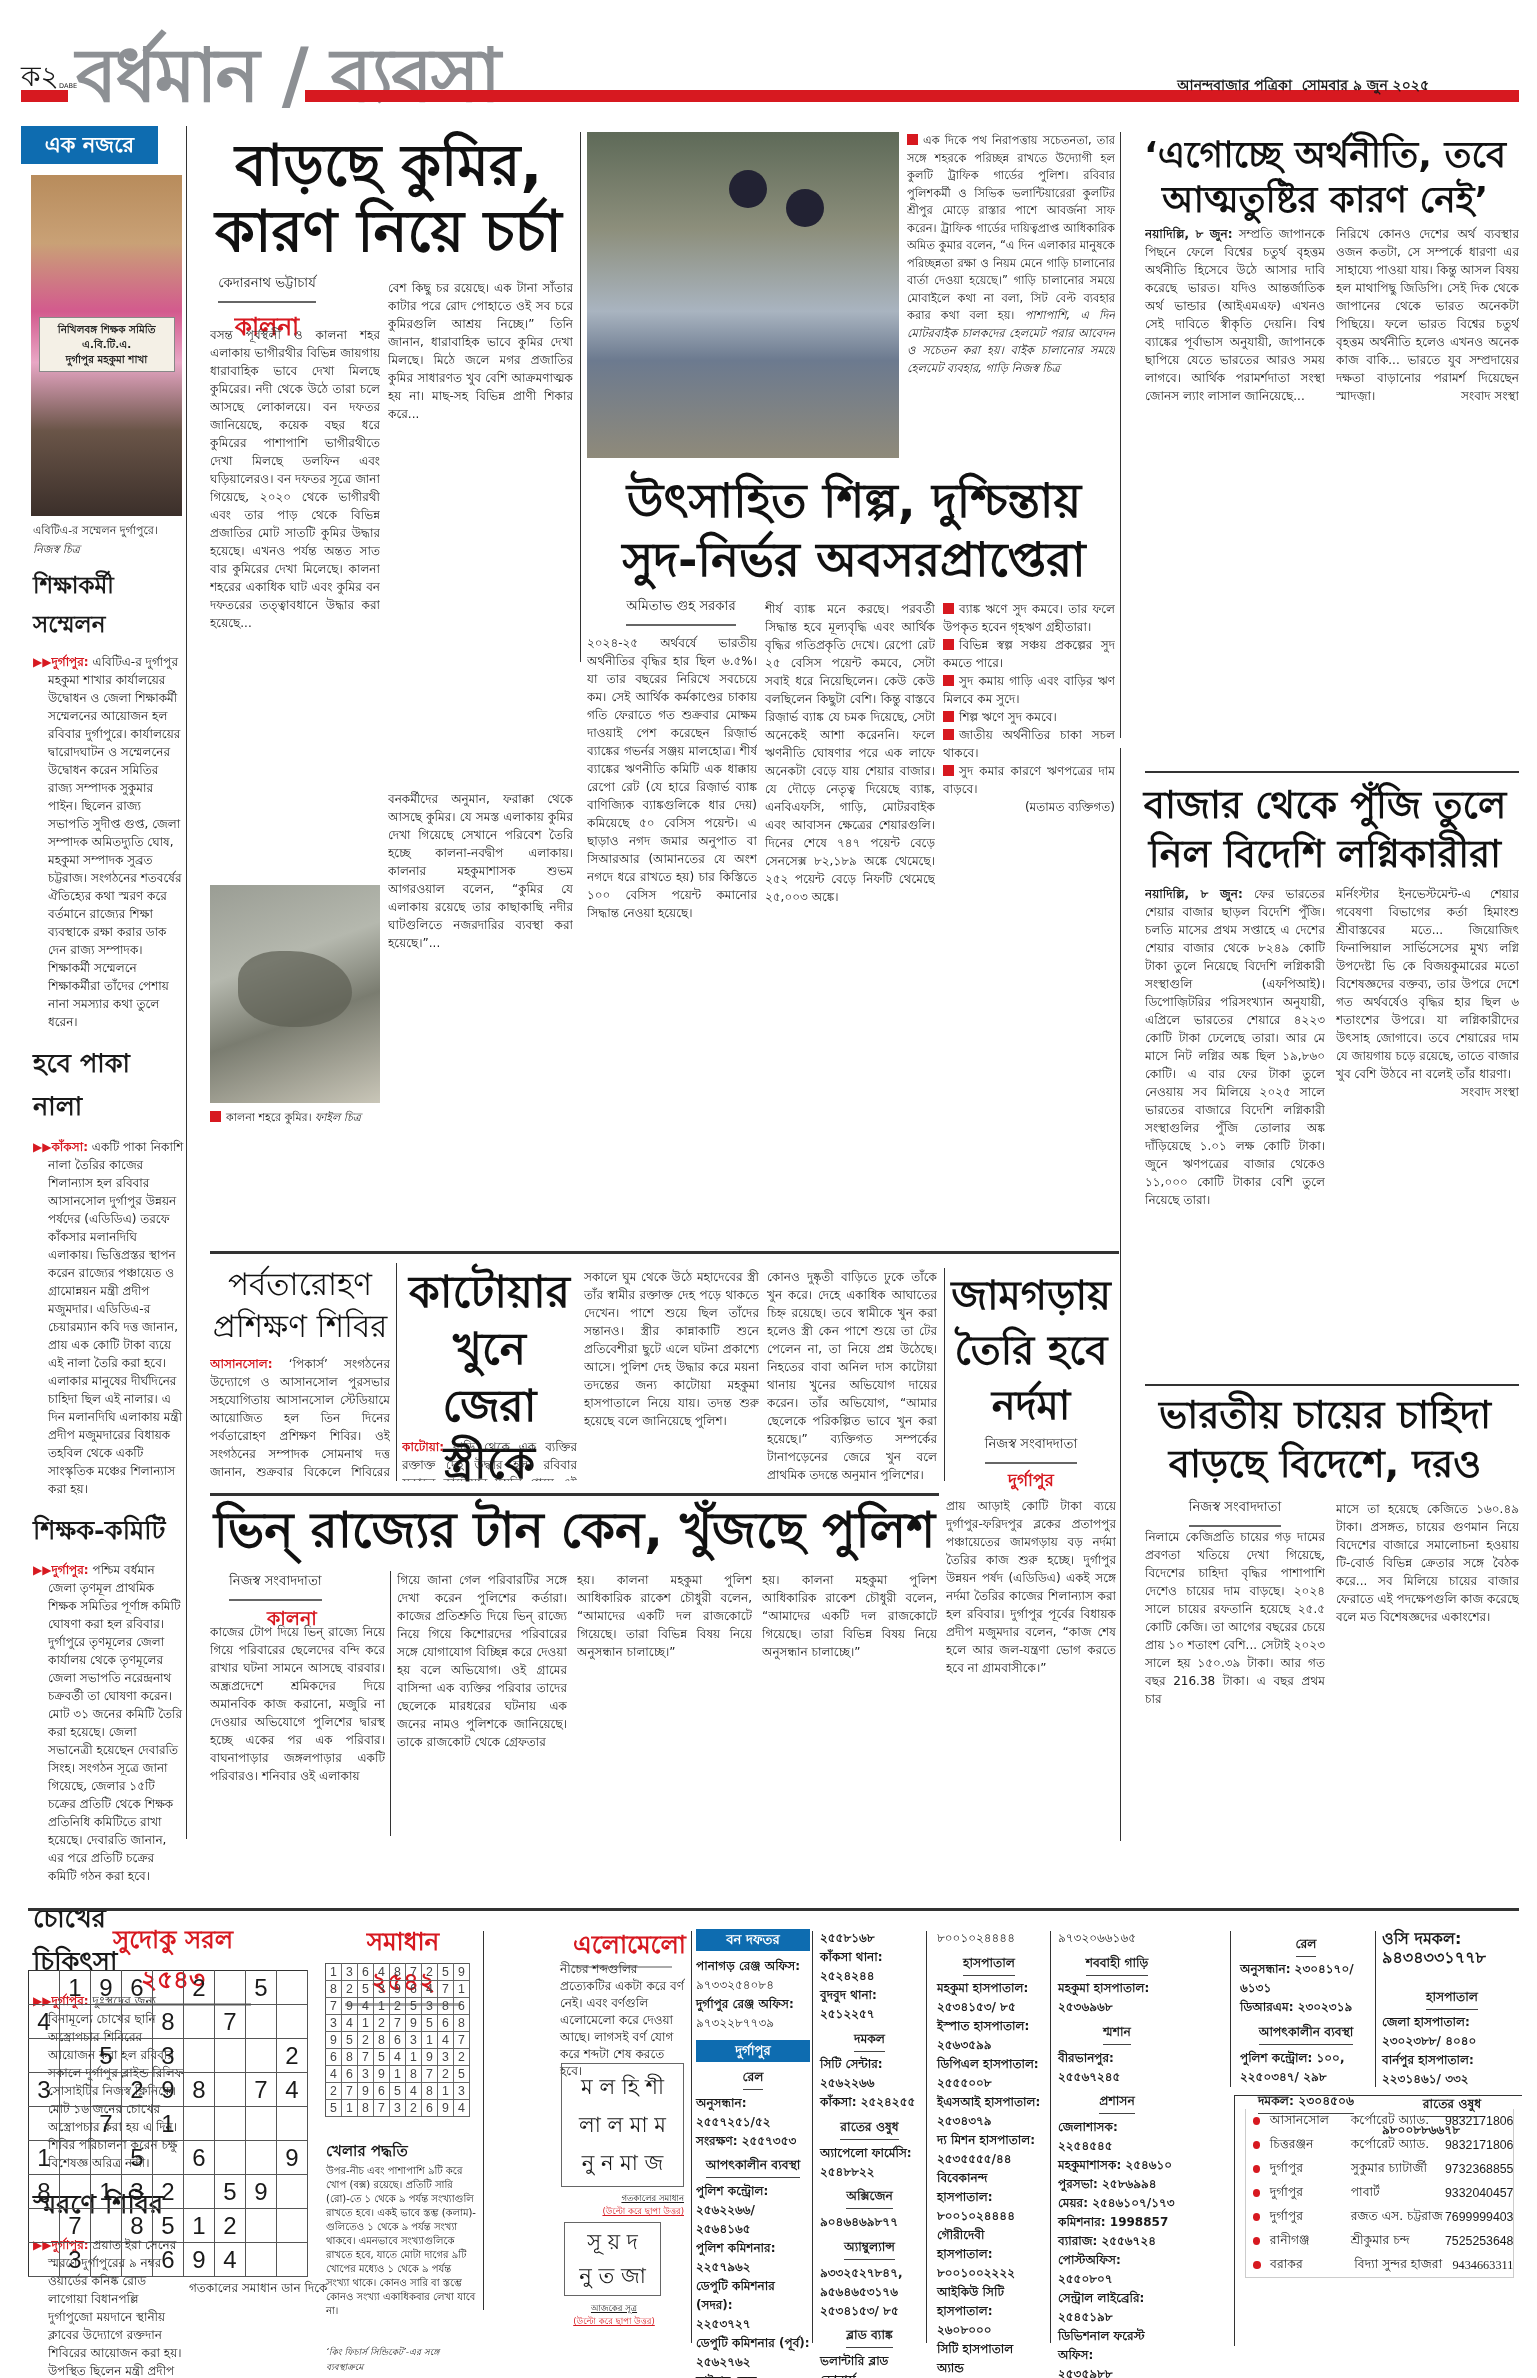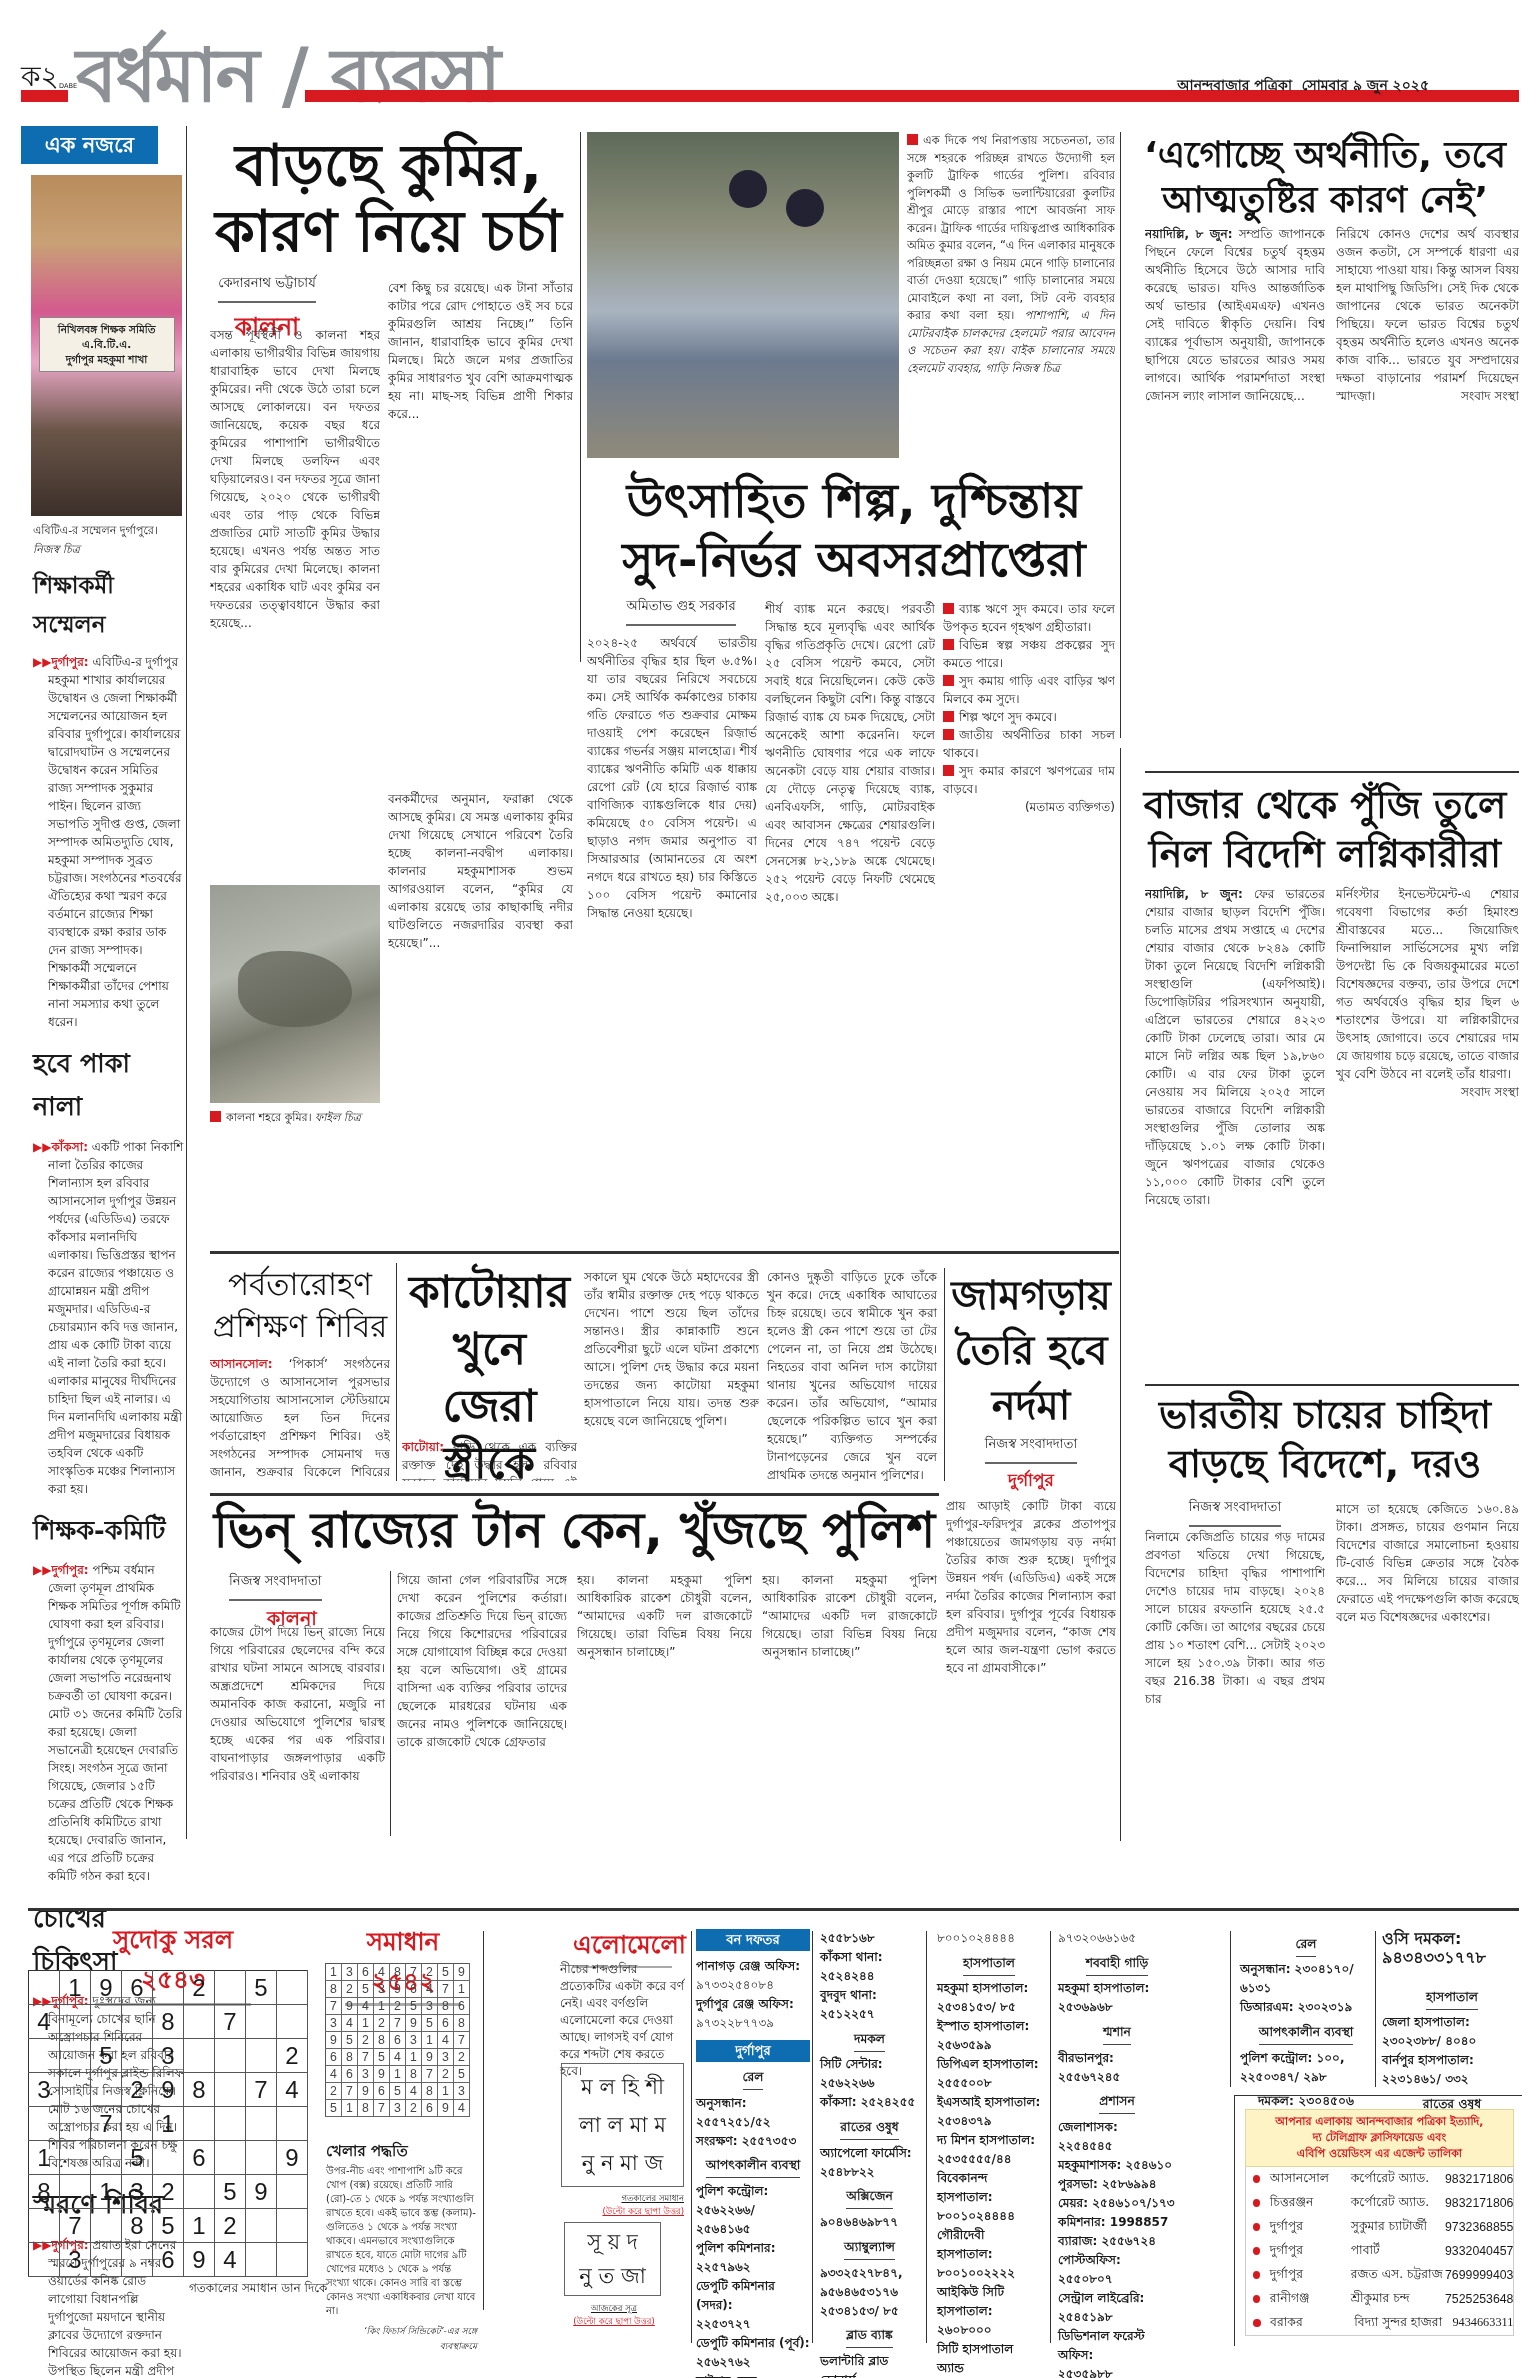--- a/index.html
+++ b/index.html
@@ -370,21 +370,21 @@
         <td style="width: 16px; height: 17px; font-size: 12.3px;">2</td>
         <td style="width: 16px; height: 17px; font-size: 12.3px; border-left: 1.9px solid rgb(85, 85, 85);">6</td>
         <td style="width: 16px; height: 17px; font-size: 12.3px;">9</td>
         <td style="width: 16px; height: 17px; font-size: 12.3px;">4</td>
       </tr>
     </tbody>
   </table>
 <div class="abs" style="left:326px;top:2139px;width:151px">
   <div style="font-size:15px;font-weight:bold">খেলার পদ্ধতি</div>
   <div style="font-size:10px;line-height:14px">উপর-নীচ এবং পাশাপাশি ৯টি করে খোপ (বক্স) রয়েছে। প্রতিটি সারি (রো)-তে ১ থেকে ৯ পর্যন্ত সংখ্যাগুলি রাখতে হবে। একই ভাবে স্তম্ভ (কলাম)-গুলিতেও ১ থেকে ৯ পর্যন্ত সংখ্যা থাকবে। এমনভাবে সংখ্যাগুলিকে রাখতে হবে, যাতে মোটা দাগের ৯টি খোপের মধ্যেও ১ থেকে ৯ পর্যন্ত সংখ্যা থাকে। কোনও সারি বা স্তম্ভে কোনও সংখ্যা একাধিকবার লেখা যাবে না।</div>
-  <div style="font-size:9px;font-style:italic;margin-top:6px;text-align:right">‘কিং ফিচার্স সিন্ডিকেট’-এর সঙ্গে ব্যবস্থাক্রমে</div>
+  <div style="font-size:9px;font-style:italic;margin-top:27px;">‘কিং ফিচার্স সিন্ডিকেট’-এর সঙ্গে ব্যবস্থাক্রমে</div>
 </div>
 <div class="vrule" style="left:483px;top:1931px;height:379px"></div>
 
 <div class="abs" style="left:573px;top:1926px;width:99px;text-align:center;color:#d71920;font-size:24.6px;font-weight:bold;border-bottom:2.8px solid #aaa">এলোমেলো</div>
 <div class="abs" style="left:560px;top:1961px;width:128px;font-size:12px;line-height:17px">নীচের শব্দগুলির প্রত্যেকটির একটা করে বর্ণ নেই। এবং বর্ণগুলি এলোমেলো করে দেওয়া আছে। লাগসই বর্ণ যোগ করে শব্দটা শেষ করতে হবে।</div>
 <div class="abs" style="left:561px;top:2063px;width:123px;border:0.9px solid #666;text-align:center;font-size:21px;line-height:38px;padding:3.8px 0">
   <div>ম ল হি শী</div>
   <div>লা ল মা ম</div>
   <div>নু ন মা জ</div>
 </div>
@@ -513,25 +513,20 @@
   <div class="c" style="margin-top:15px"><h4>হাসপাতাল</h4></div>
   <p>জেলা হাসপাতাল:</p>
   <p>২৩০২৩৮৮/ ৪০৪০</p>
   <p>বার্নপুর হাসপাতাল:</p>
   <p>২২৩১৪৬১/ ৩৩২</p>
   <div class="c"><h4>রাতের ওষুধ</h4></div>
   <p>৯৮০০৮৮৬৬৭৮</p>
 </div>
 
 <div class="abs" style="left:1234px;top:2095px;width:288px;border-top:1.9px solid #333;border-left:1.9px solid #333;height:251px;padding:13.2px 7.6px 0 9.5px">
-  <div style="background:#fdf3c4;border:0.9px solid #e2d79a;color:#d71920;font-weight:bold;text-align:center;font-size:11px;line-height:16px;padding:3.8px 1.9px">
-    <div>আপনার এলাকায় আনন্দবাজার পত্রিকা ইত্যাদি,</div>
-    <div>দ্য টেলিগ্রাফ ক্লাসিফায়েড এবং</div>
-    <div>এবিপি ওয়েডিংস এর এজেন্ট তালিকা</div>
-  </div>
   <div id="agent-rows" style="border:0.9px solid #ccc;border-top:none">
       <div class="agent-row">
         <span class="b"></span>
         <span style="width:85px">আসানসোল</span>
         <span style="width:99px">কর্পোরেট অ্যাড.</span>
         <span style="font-family:'Liberation Sans',sans-serif">9832171806</span>
       </div>
       <div class="agent-row">
         <span class="b"></span>
         <span style="width:85px">চিত্তরঞ্জন</span>

